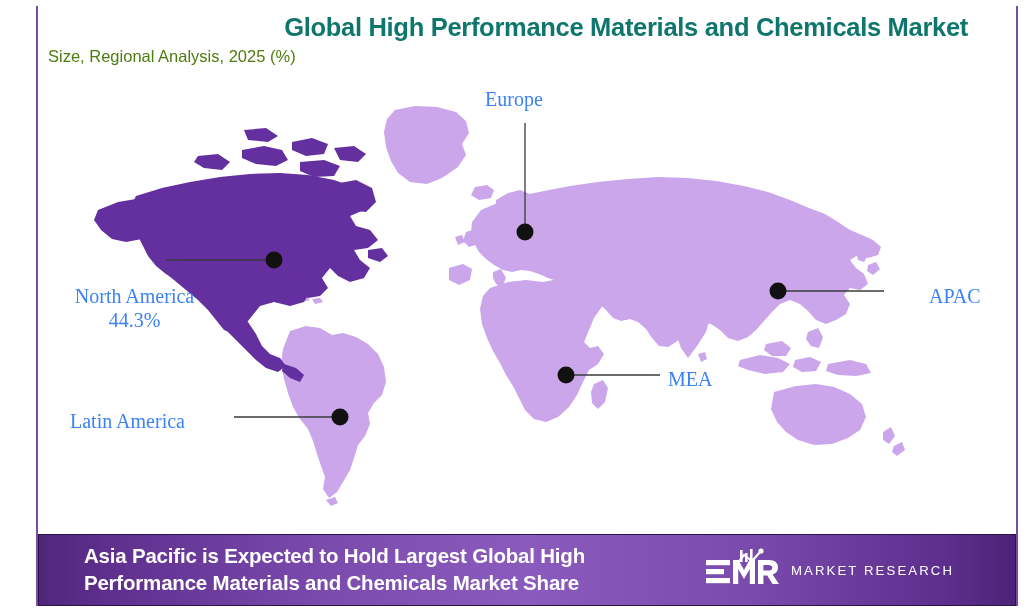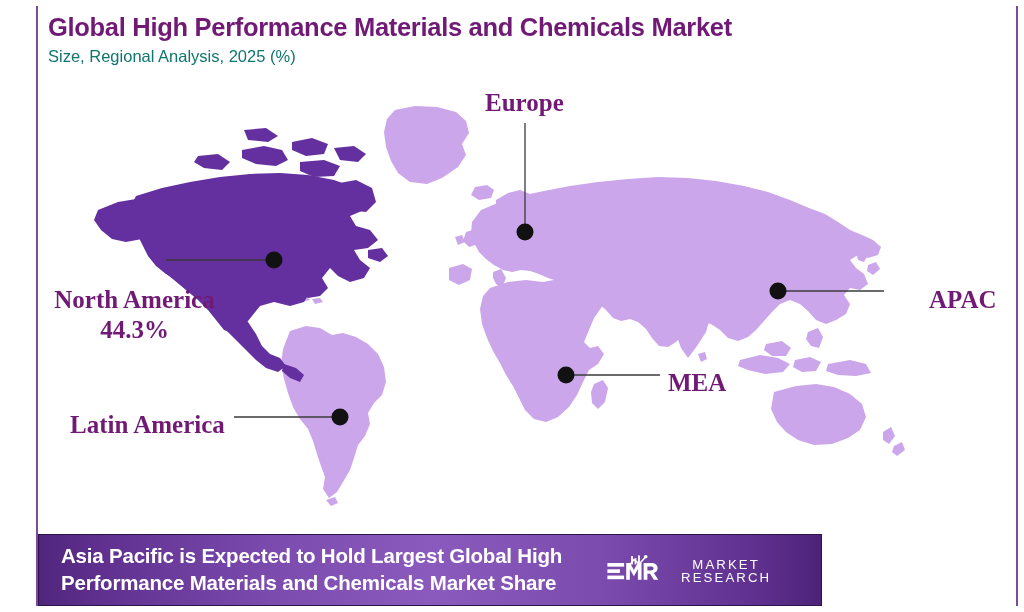--- a/index.html
+++ b/index.html
@@ -31,31 +31,32 @@
   .header {
     position: absolute;
     left: 48px;
     top: 12px;
     width: 920px;
   }
   .title {
     font-family: "Liberation Sans", sans-serif;
     font-size: 25.5px;
     font-weight: bold;
-    color: #701a75;
+    color: #0f766e;
     letter-spacing: -0.3px;
     line-height: 1.18;
     margin: 0;
     white-space: nowrap;
+    text-align: right;
   }
   .subtitle {
     font-family: "Liberation Sans", sans-serif;
     font-size: 16.5px;
     font-weight: normal;
-    color: #0f766e;
+    color: #4d7c0f;
     margin: 5px 0 0 0;
     line-height: 1.2;
   }
   
   .map-wrap {
     position: absolute;
     left: 38px;
     top: 92px;
     width: 980px;
     height: 440px;
@@ -70,40 +71,40 @@
   
   .anno {
     position: absolute;
     left: 0; top: 0;
     width: 980px; height: 440px;
     pointer-events: none;
   }
   .region-label {
     position: absolute;
     font-family: "Liberation Serif", serif;
-    font-weight: bold;
-    font-size: 25px;
-    color: #701a75;
+    font-weight: normal;
+    font-size: 20px;
+    color: #3b82f6;
     white-space: nowrap;
     pointer-events: auto;
     line-height: 1.18;
   }
   .region-label .pct { display:block; }
   .lbl-na    { left: 14px;  top: 193px; width: 165px; text-align: center; }
   .lbl-latam { left: 32px;  top: 318px; }
   .lbl-eu    { left: 447px; top: -4px;  }
   .lbl-apac  { left: 843px; top: 193px; margin-left: 48px; }
   .lbl-mea   { left: 630px; top: 276px; }
 
   
   .banner {
     position: absolute;
     left: 38px;
     top: 534px;
-    width: 784px;
+    width: 978px;
     height: 72px;
     background: linear-gradient(90deg,
         #50267d 0%, #5e2f8d 7%, #7b4cae 30%, #8a5bbd 50%,
         #7b4cae 72%, #5d2e8c 93%, #4c2378 100%);
     border: 1px solid #2d1347;
     box-sizing: border-box;
     display: flex;
     align-items: center;
     justify-content: center;
     padding: 0 20px 0 22px;

